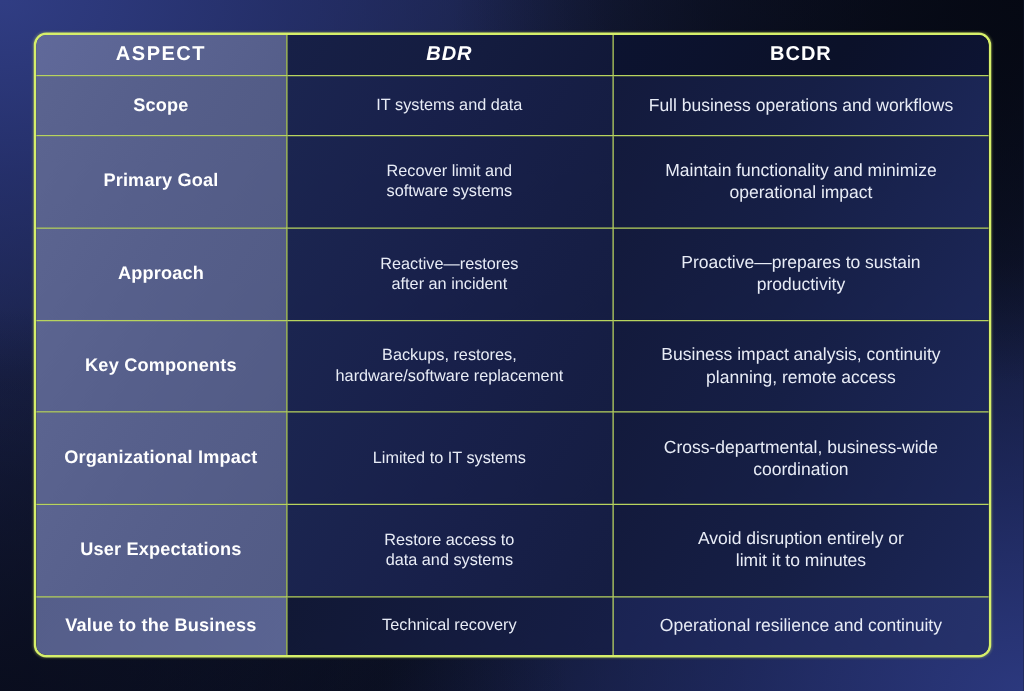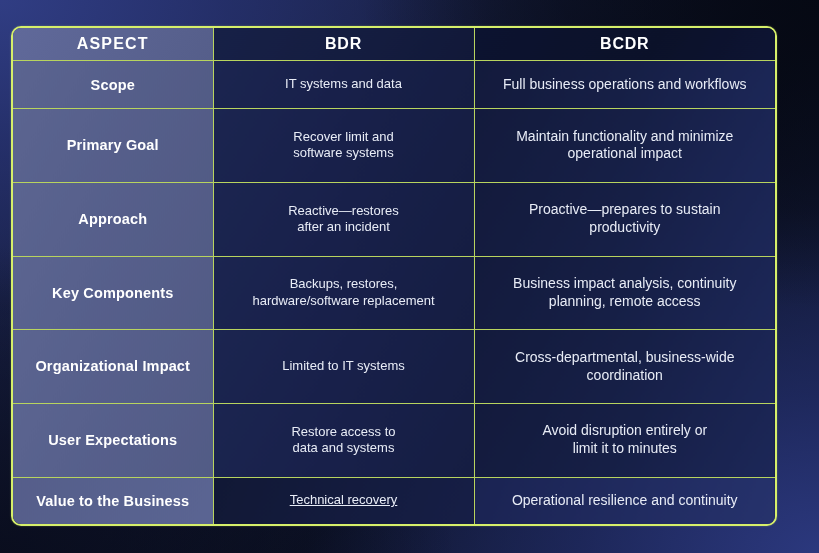--- a/index.html
+++ b/index.html
@@ -35,21 +35,21 @@
   #bg-dark-tr {
     position:absolute; inset:0;
     background:
       radial-gradient(90% 90% at 100% 0%, rgba(5,8,18,0.92) 0%, rgba(5,8,18,0.55) 34%, rgba(5,8,18,0) 62%),
       radial-gradient(90% 90% at 0% 100%, rgba(7,10,24,0.80) 0%, rgba(7,10,24,0.42) 34%, rgba(7,10,24,0) 62%);
   }
 
   
   #table-wrap {
     position:absolute;
-    left: 11px;
+    left: 27px;
     top: 26px;
     width: 766px;
     height: 500px;
     border: 2px solid #d6ef6a;
     border-radius: 10px;
     overflow: hidden;
     box-shadow: 0 0 2px rgba(214,239,106,0.35);
   }
 
   table.cmp {
@@ -96,35 +96,34 @@
   }
 
   
   thead th.col-a {
     background: linear-gradient(120deg, #60699a 0%, #5a6391 55%, #555e8a 100%);
     font-size: 16px;
     letter-spacing: 1.2px;
   }
   thead th.col-b {
     background: linear-gradient(120deg, #172047 0%, #141c3f 60%, #111838 100%);
-    color: #ffffff; font-weight: bold; font-size: 16px; letter-spacing: 0.8px;
+    color: #ffffff; font-weight: bold; font-size: 16px; letter-spacing: 0.8px; font-style: italic;
   }
   thead th.col-c {
     background: linear-gradient(120deg, #0c1330 0%, #0b1129 60%, #0d1433 100%);
     color: #ffffff; font-weight: bold; font-size: 16px; letter-spacing: 0.8px;
   }
 
   
   tr.row-last td.col-c {
     background: linear-gradient(110deg, #1b2category 0%, #243066 100%);
     background: linear-gradient(110deg, #1a2352 0%, #26326c 100%);
   }
   tr.row-last td.col-b {
     background: linear-gradient(110deg, #111835 0%, #161e46 100%);
-    text-decoration: underline;
   }
   tr.row-last td.col-a {
     background: linear-gradient(110deg, #555e8a 0%, #5a6492 100%);
   }
 
   .nowrapline { display:block; white-space: nowrap; }
 </style>
 </head>
 <body>
 

